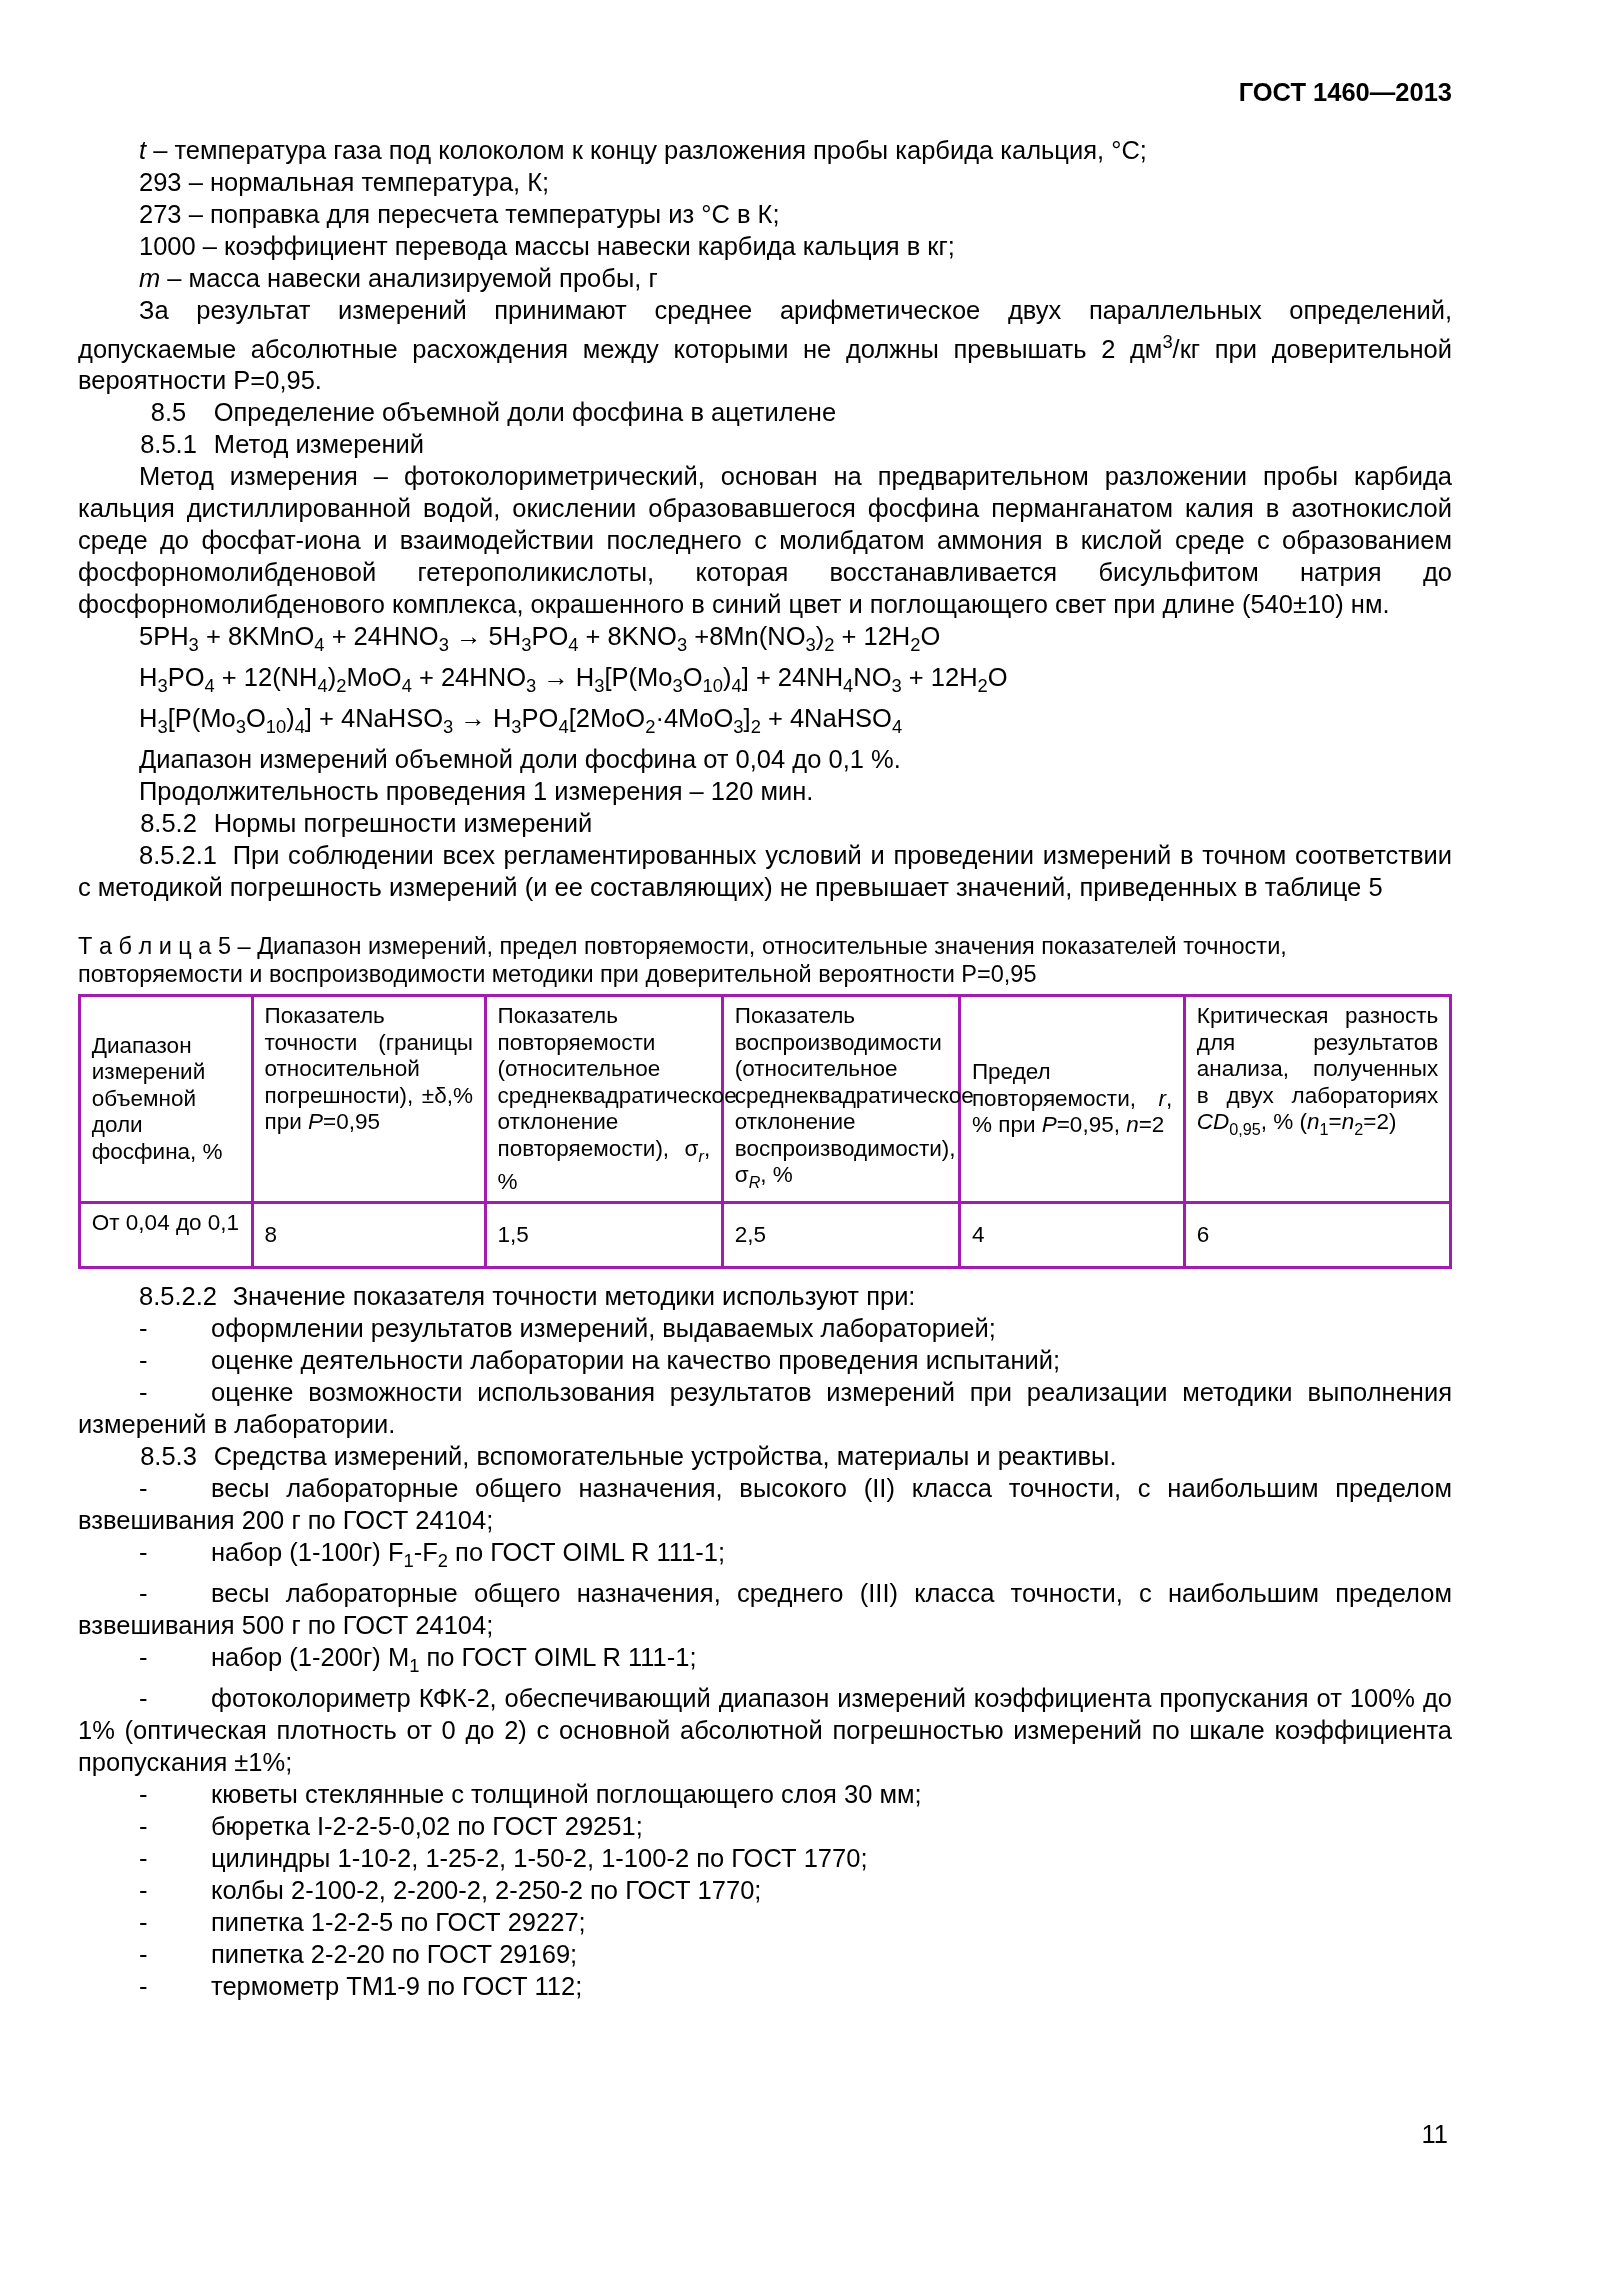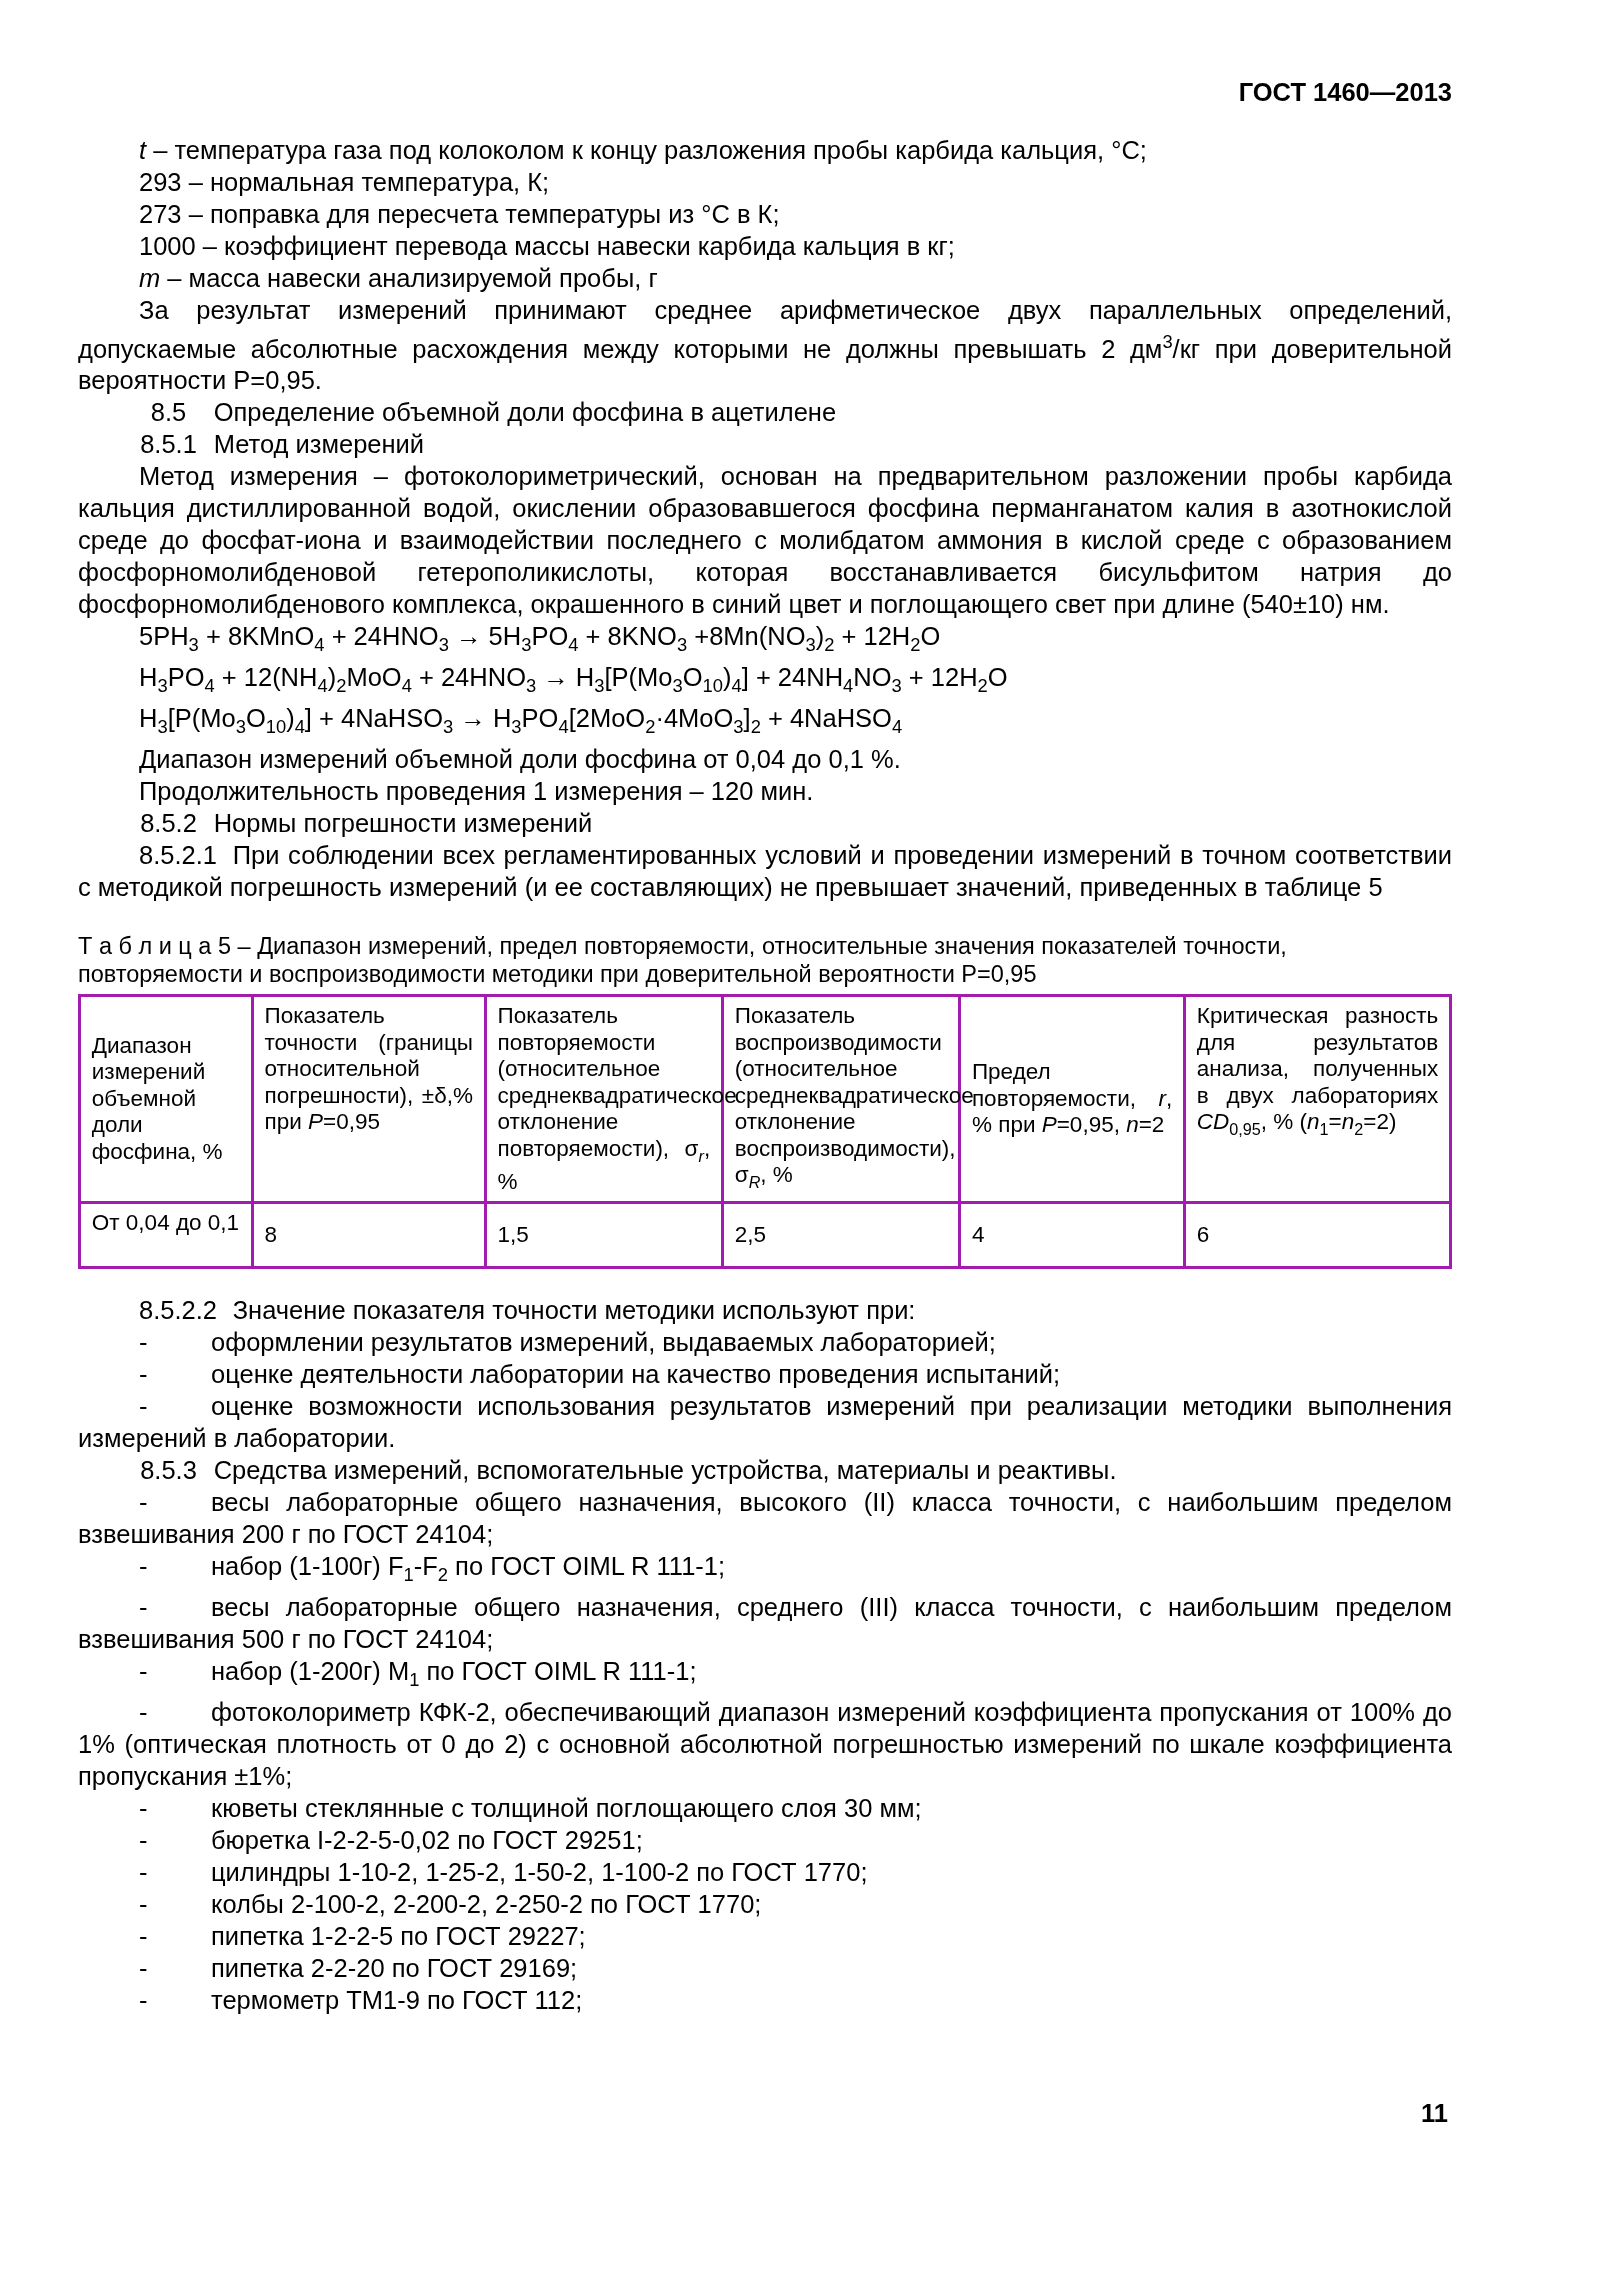--- a/index.html
+++ b/index.html
@@ -25,22 +25,22 @@
   table.t5 {
     width:100%; border-collapse:collapse; border:2px solid #000;
     font-size:22.5px; line-height:26.5px; table-layout:fixed;
   }
   .t5 th, .t5 td { border:3px solid #a21caf; padding:5.9px 10.8px; font-weight:normal; }
   .t5 th { vertical-align:top; text-align:justify; }
   .t5 th.va-m { vertical-align:middle; }
   .t5 td { vertical-align:middle; text-align:left; }
   .t5 td.va-t { vertical-align:top;border-radius:9px; }
   .t5 td { height:65px; }
-  .after-table { margin-top:25px; }
-  .page-num { position:absolute; right:173px; bottom:164px;font-weight:bold; }
+  .after-table { margin-top:11px; }
+  .page-num { position:absolute; right:173px; bottom:143px; }
 </style>
 </head>
 <body>
 
 <div class="page">
 
   <p class="doc-header">ГОСТ 1460—2013</p>
 
   <p class="def"><i>t</i> – температура газа под колоколом к концу разложения пробы карбида кальция, °С;</p>
   <p class="def">293 – нормальная температура, К;</p>

